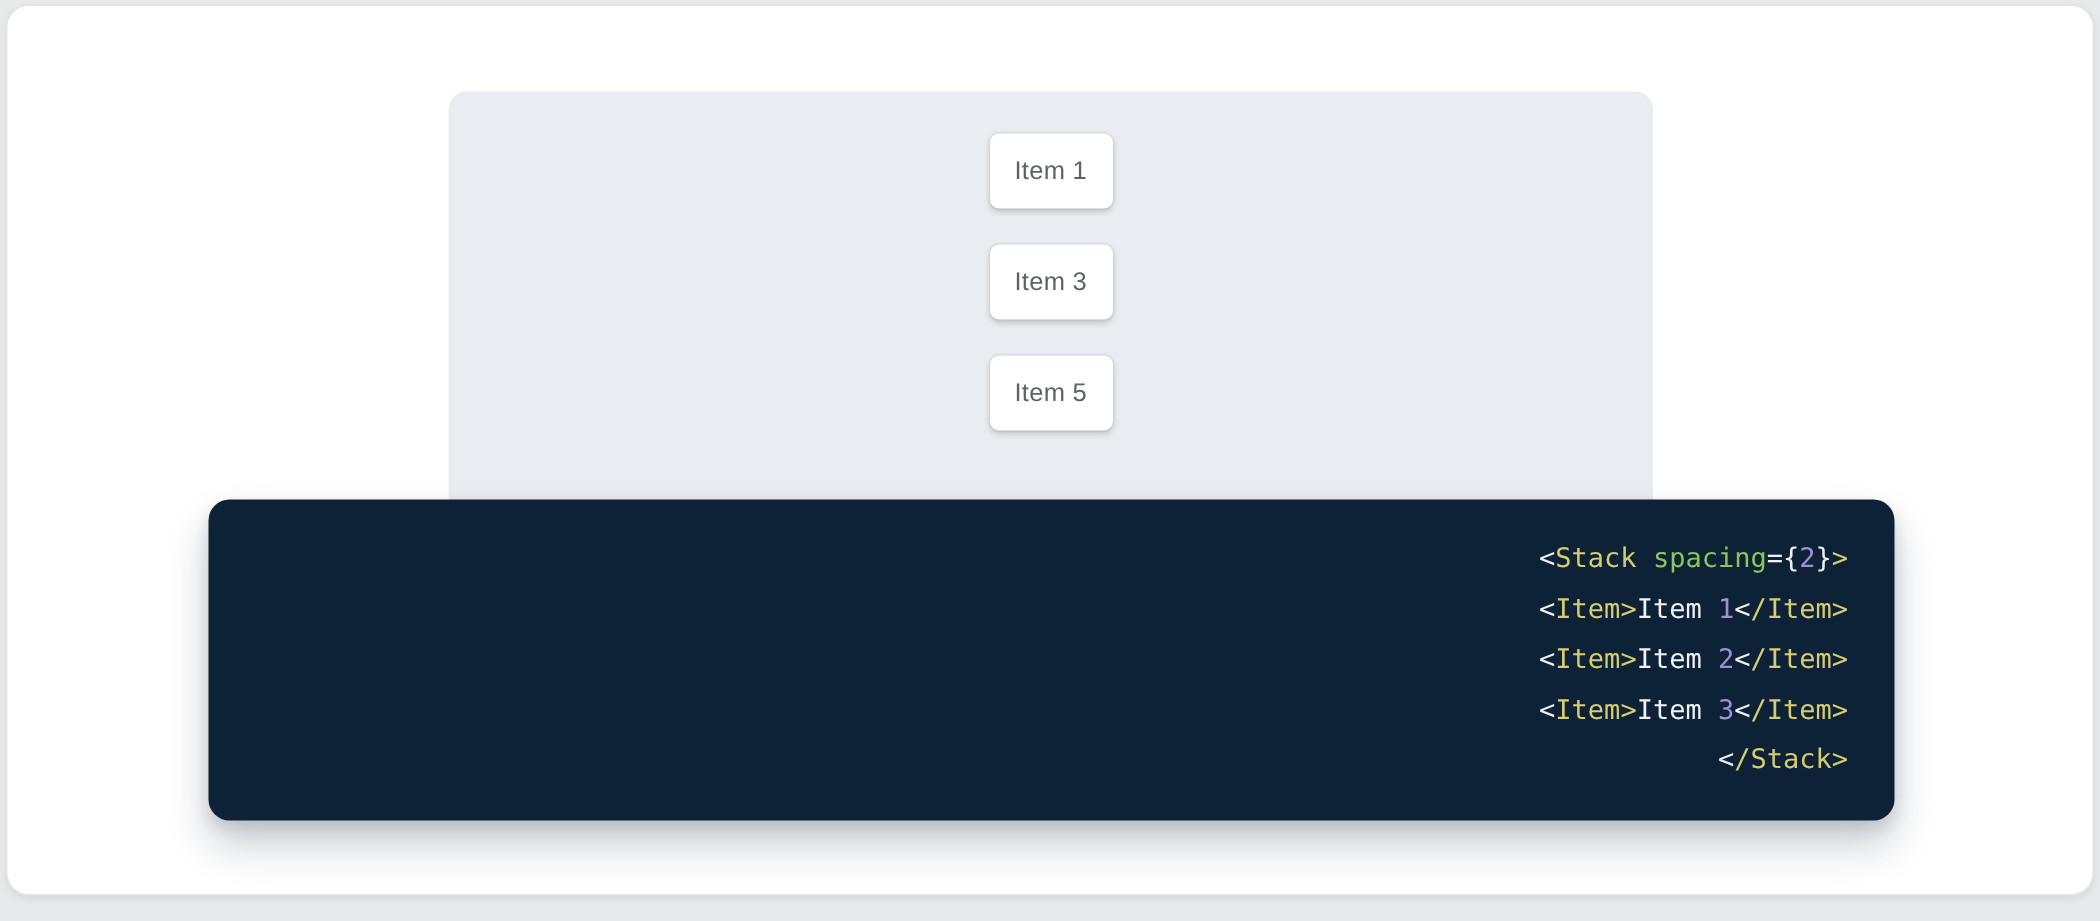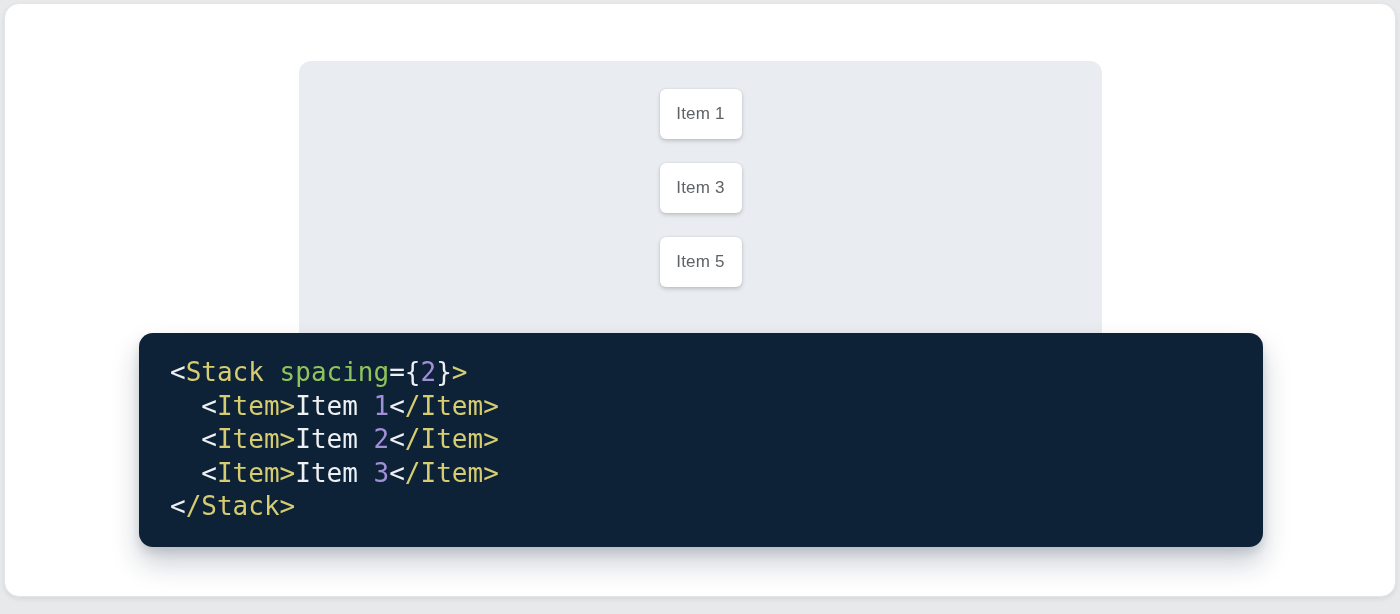--- a/index.html
+++ b/index.html
@@ -6,20 +6,21 @@
   html, body { width: 1400px; height: 614px; }
   body {
     font-family: "Liberation Sans", sans-serif;
     background: #e7e9eb;
     overflow: hidden;
   }
   .stage {
     position: relative;
     width: 1400px;
     height: 603px;
+    text-align: right;
   }
   
   .frame {
     position: absolute;
     left: 4px; top: 3px; right: 4px; bottom: 6px;
     background: var(--card-bg, #ffffff);
     border: 1px solid #e3e5e8;
     border-radius: 15px;
     box-shadow: 0 2px 5px rgba(0,0,0,0.08);
   }
@@ -61,21 +62,21 @@
     width: 1124px; height: 214px;
     background: var(--code-bg, #0d2137);
     border-radius: 14px;
     padding: 23px 31px;
     box-shadow: 0 16px 28px rgba(13,33,55,0.22), 0 5px 10px rgba(13,33,55,0.12);
     z-index: 2;
     overflow: hidden;
   }
   .code-content {
     font-family: "DejaVu Sans Mono", "Liberation Mono", monospace;
-    font-size: 26px;
+    font-size: 18px;
     line-height: 33.5px;
     white-space: pre;
   }
   .code-line { white-space: pre; }
 </style>
 </head>
 <body style="background: rgb(231, 233, 235);">
 
 <div class="stage">
   <div class="frame"></div>

